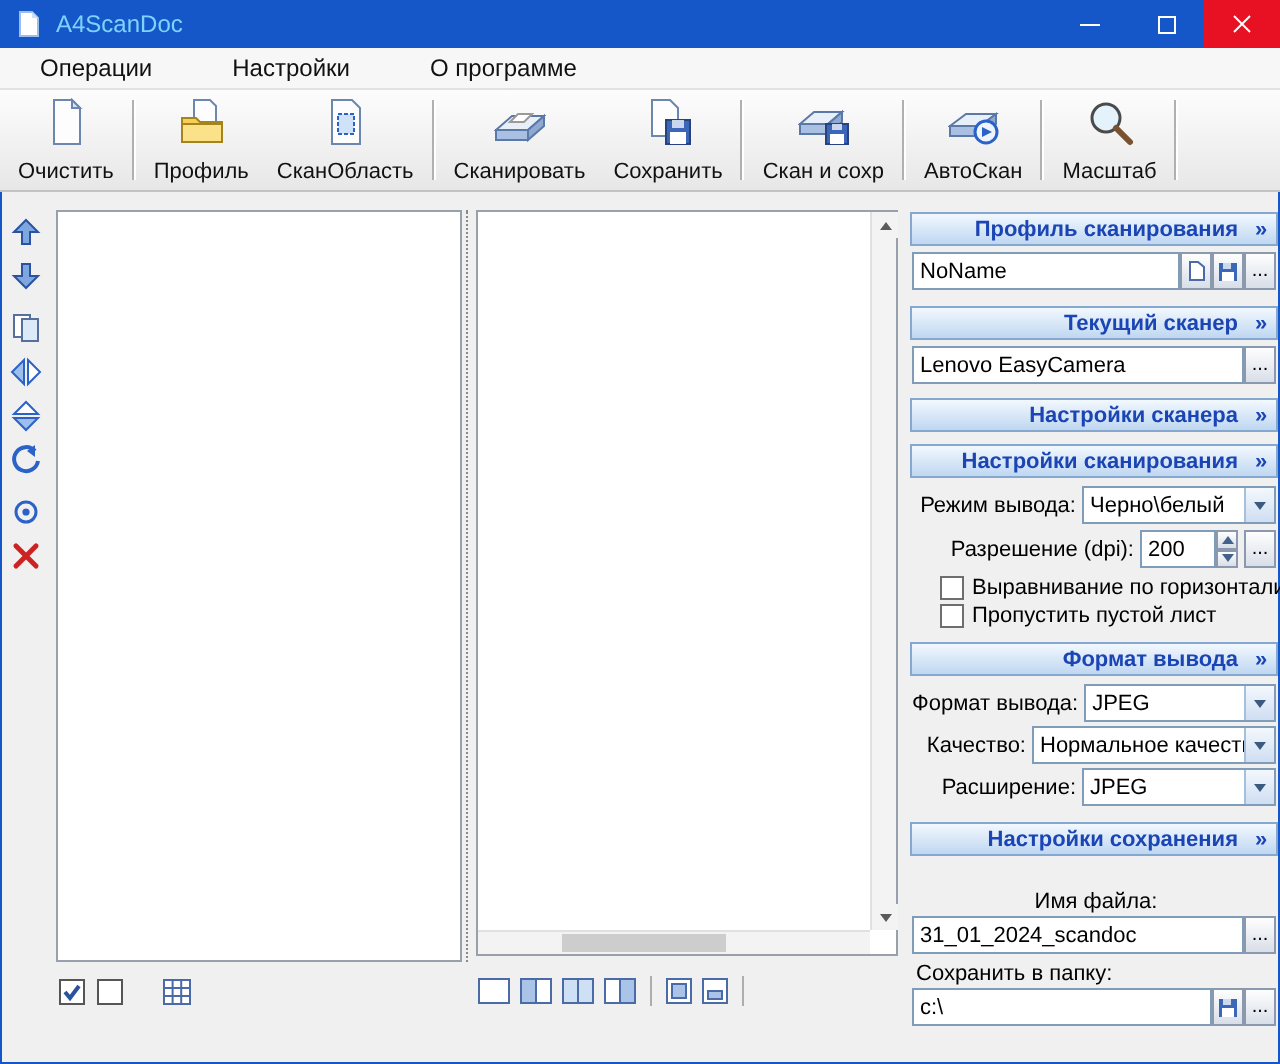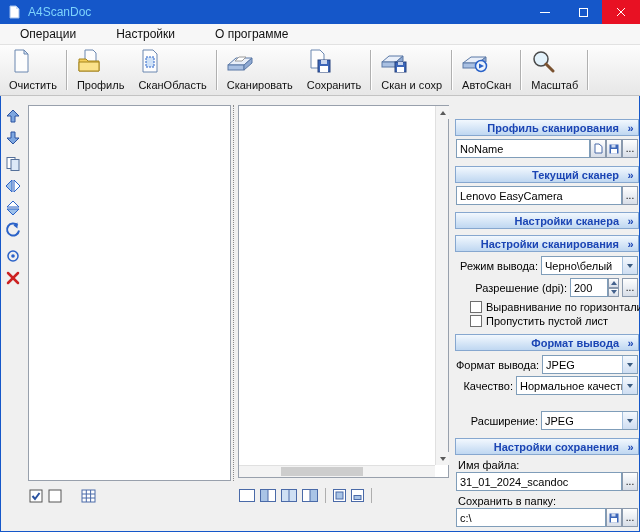--- a/index.html
+++ b/index.html
@@ -20,21 +20,21 @@
 
   
   .menubar { position:absolute; top:24px; left:0; width:640px; height:21px; background:#f7f7f7;
              border-bottom:1px solid #e2e2e2; display:flex; align-items:center; font-size:12px; color:#111; }
   .menu-item { padding:0 20px; height:100%; display:flex; align-items:center; cursor:default; }
 
   
   .toolbar { position:absolute; top:45px; left:0; width:640px; height:51px;
              background:linear-gradient(#fdfdfd,#e7e7e7); border-bottom:1px solid #c3c3c3;
              display:flex; align-items:stretch; padding:1px 2px; }
-  .tb-btn { display:flex; flex-direction:column; align-items:flex-start; justify-content:center;
+  .tb-btn { display:flex; flex-direction:column; align-items:center; justify-content:center;
             padding:8px 7px; cursor:default; }
   .tb-label { font-size:11px; margin-top:2px; white-space:nowrap; color:#111; }
   .tb-sep { width:2px; margin:4px 2px; border-left:1px solid #b0b0b0; border-right:1px solid #ffffff; }
 
   
   .left-strip { position:absolute; left:0; top:96px; width:26px; bottom:0;
                 display:flex; flex-direction:column; align-items:center; padding-top:12px; }
   .ls-btn { width:18px; height:16px; margin-bottom:6px; display:flex; align-items:center; justify-content:center; }
   .gap4 { margin-top:4px; }
 
@@ -261,21 +261,21 @@
           <i class="arr-dn-s dark"></i>
         </div>
     </div>
     <div class="hscroll">
       <div class="hthumb"></div>
     </div>
   </div>
 
   <div class="sidebar">
 
-    <div class="sec-h" style="margin-top:20px">
+    <div class="sec-h" style="margin-top:7px">
       <span class="sec-title">Профиль сканирования</span>
       <span class="sec-arrow">»</span>
     </div>
     <div class="row" style="margin-top:3px">
       <input class="txt" value="NoName" style="">
       <button class="sbtn">
           <svg width="9" height="11" viewBox="0 0 9 11">
             <path d="M1 1h4l3 2.5V10H1z" fill="#fff" stroke="#4a6aa8"></path>
           </svg>
         </button>
@@ -353,35 +353,35 @@
     </div>
     <div class="row" style="margin-top:2px; justify-content:flex-end;">
       <span class="lbl mr3">Качество:</span>
       <div class="combo" style="width:122px">
         <span class="combo-text">Нормальное качество</span>
         <span class="combo-btn">
             <i class="arr-down"></i>
           </span>
       </div>
     </div>
-    <div class="row" style="margin-top:16px; justify-content:flex-end;">
+    <div class="row" style="margin-top:2px; justify-content:flex-end;">
       <span class="lbl mr3">Расширение:</span>
       <div class="combo" style="width:97px">
         <span class="combo-text">JPEG</span>
         <span class="combo-btn">
             <i class="arr-down"></i>
           </span>
       </div>
     </div>
 
     <div class="sec-h" style="margin-top:8px">
       <span class="sec-title">Настройки сохранения</span>
       <span class="sec-arrow">»</span>
     </div>
-    <div class="row" style="margin-top:4px; padding-left:2px;">
+    <div class="row" style="margin-top:17px; padding-left:2px;justify-content:center;">
       <span class="lbl">Имя файла:</span>
     </div>
     <div class="row" style="margin-top:1px">
       <input class="txt" value="31_01_2024_scandoc" style="">
       <button class="sbtn">...</button>
     </div>
     <div class="row" style="margin-top:4px; padding-left:2px;">
       <span class="lbl">Сохранить в папку:</span>
     </div>
     <div class="row" style="margin-top:1px">

